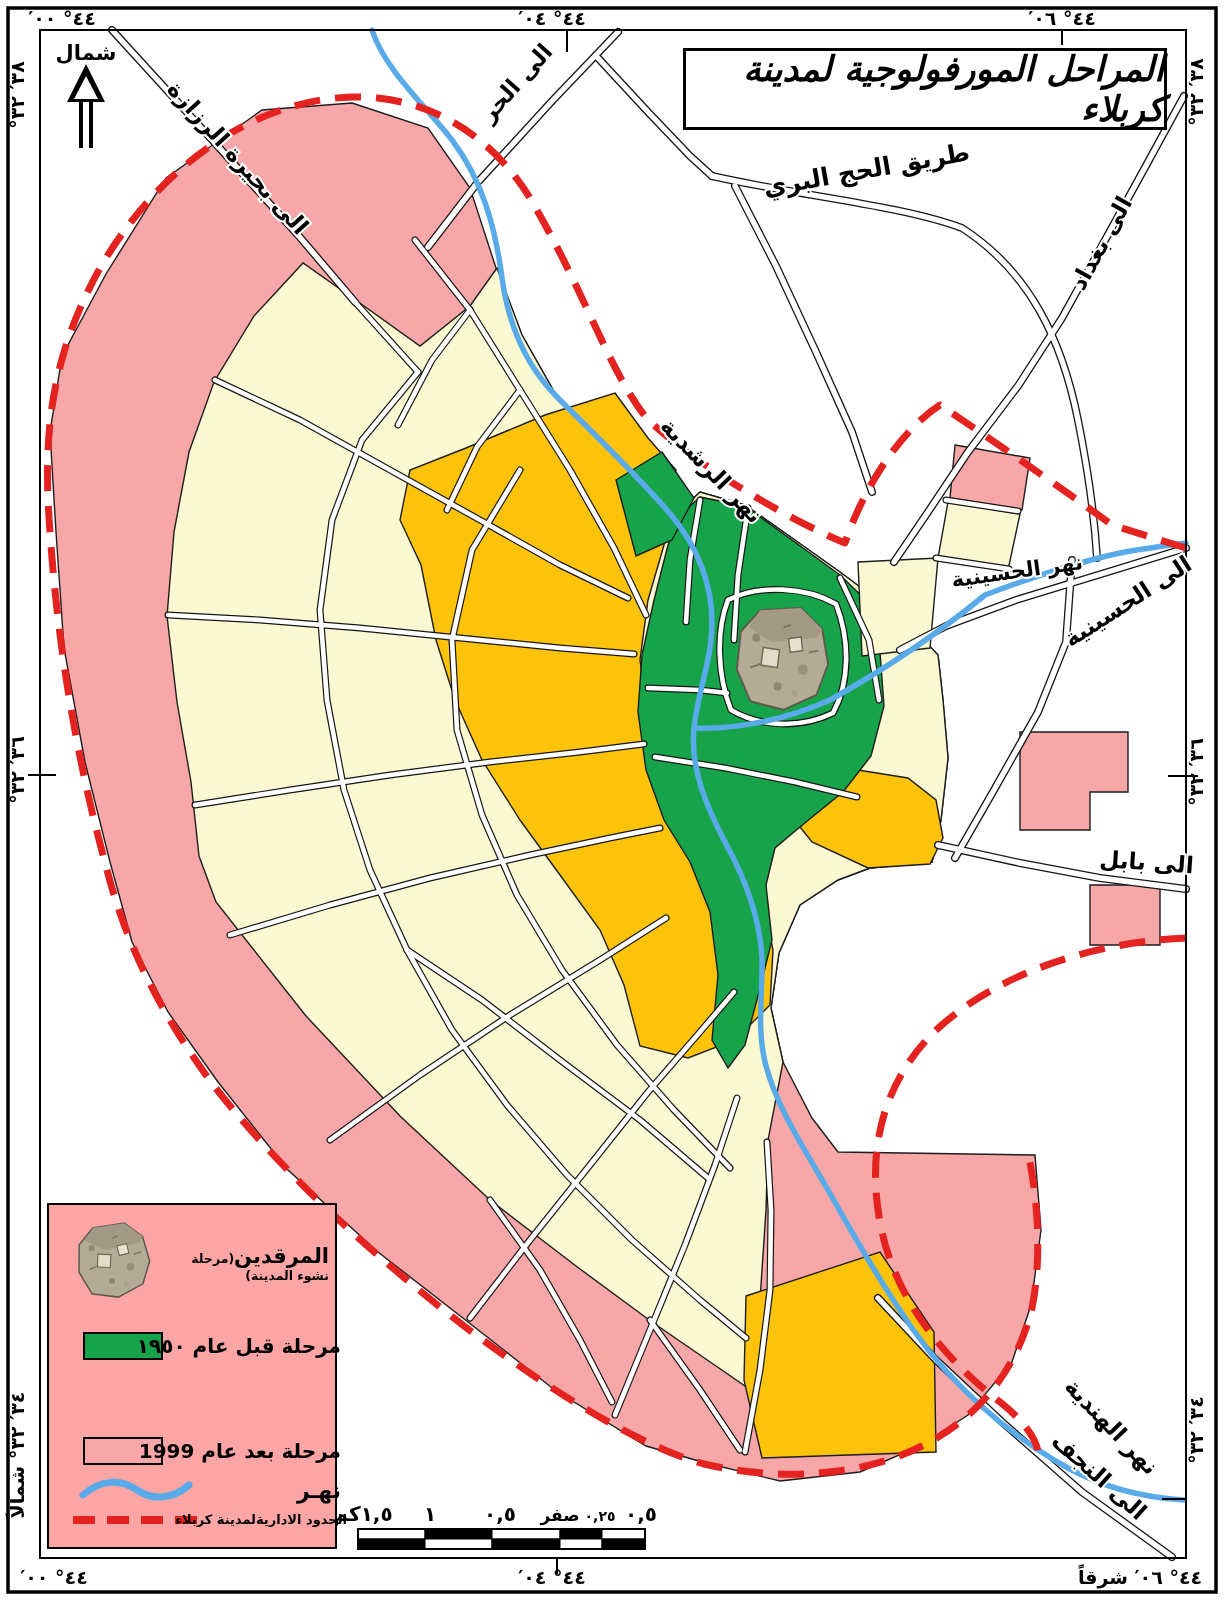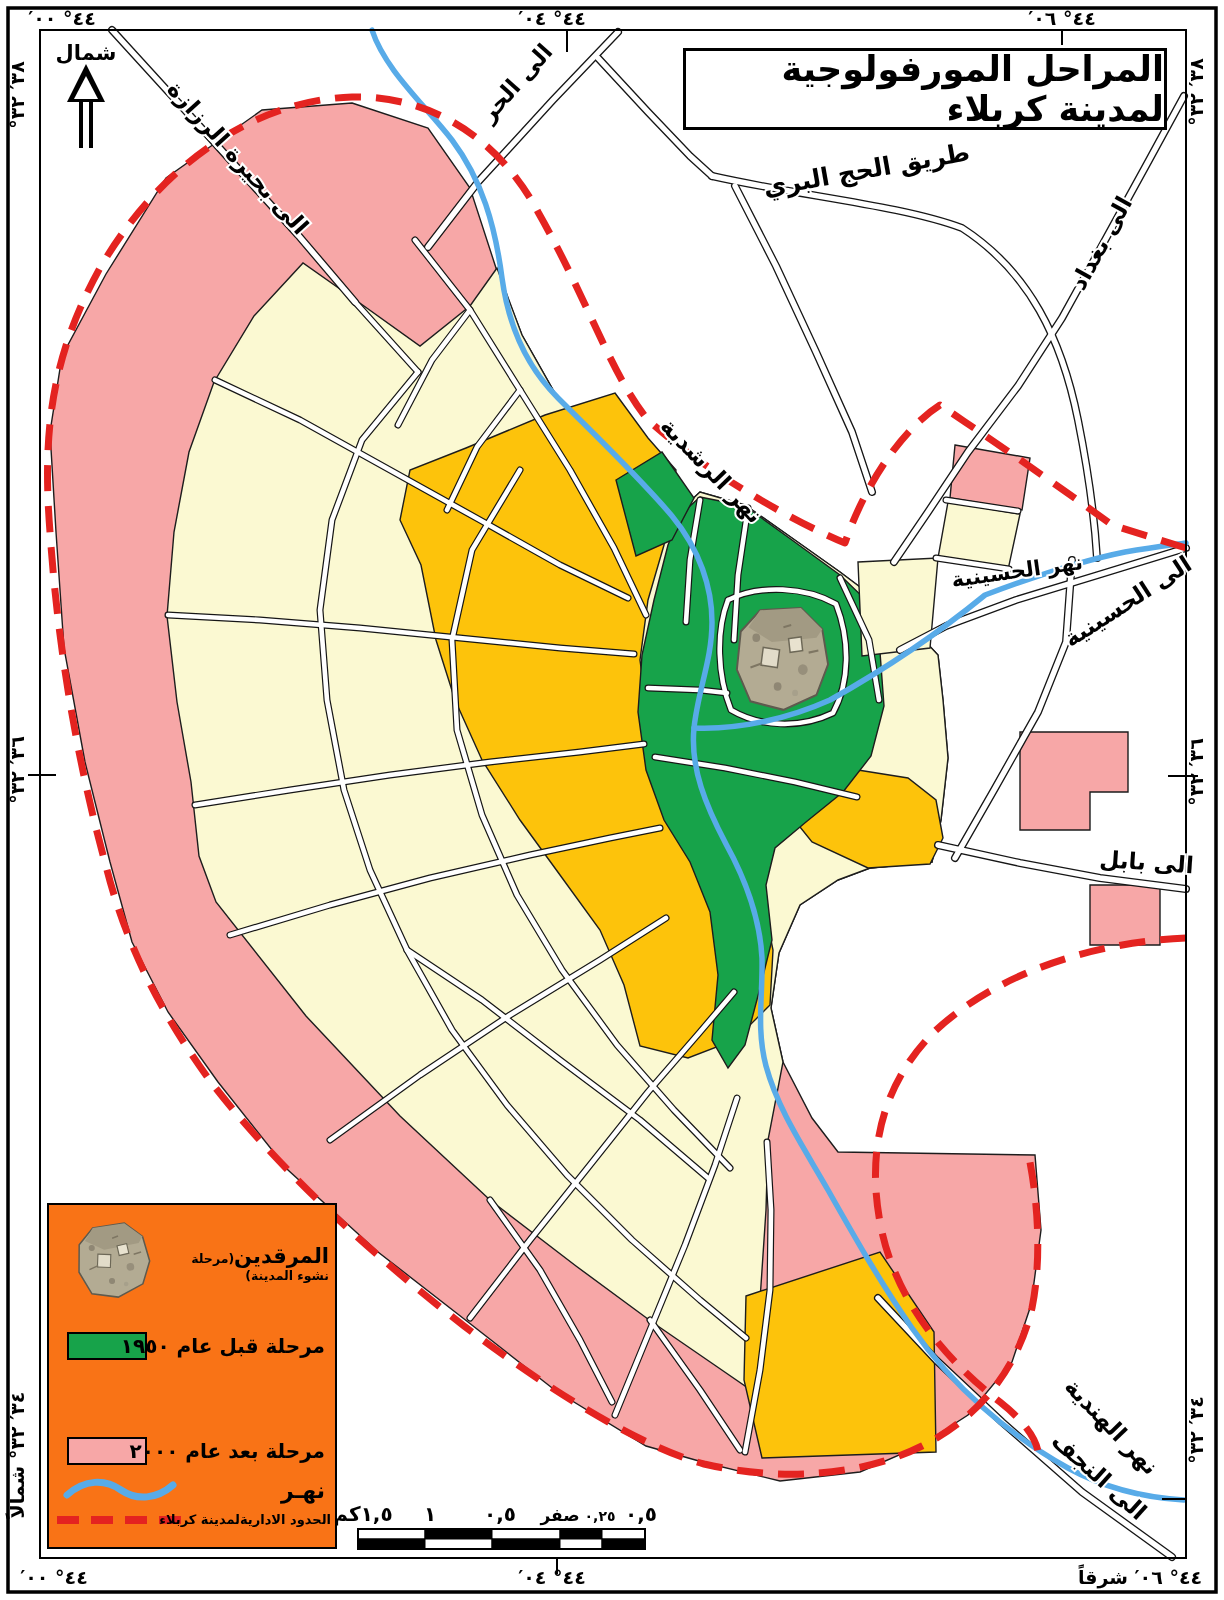--- a/index.html
+++ b/index.html
@@ -11,28 +11,28 @@
   .rcase{fill:none;stroke:#161616;stroke-width:7px;stroke-linecap:round;stroke-linejoin:round;}
   .rfill{fill:none;stroke:#ffffff;stroke-width:4.6px;stroke-linecap:round;stroke-linejoin:round;}
   .rcaseX{fill:none;stroke:#161616;stroke-width:8px;stroke-linecap:round;stroke-linejoin:round;}
   .rfillX{fill:none;stroke:#ffffff;stroke-width:5.4px;stroke-linecap:round;stroke-linejoin:round;}
   .zone{stroke:#1d1d1d;stroke-width:1.4px;}
   .river{fill:none;stroke:#58ABE8;stroke-width:5.5px;stroke-linecap:round;stroke-linejoin:round;}
   .bnd{fill:none;stroke:#E42320;stroke-width:7px;stroke-dasharray:26 15;stroke-linejoin:round;}
   .tick{stroke:#000;stroke-width:2px;}
   .title-box{position:absolute;left:683px;top:48px;width:478px;height:76px;background:#fff;
     border:3px solid #000;display:flex;align-items:center;justify-content:center;
-    direction:rtl;font-weight:bold;font-size:35px;z-index:5;}
-  .legend{position:absolute;left:47px;top:1203px;width:286px;height:342px;background:#f97316;
+    direction:rtl;font-weight:bold;font-size:35px;z-index:5;font-style:italic;}
+  .legend{position:absolute;left:47px;top:1203px;width:286px;height:342px;background:#fca5a5;
     border:2px solid #000;z-index:5;direction:rtl;}
   .lg-head{position:absolute;right:6px;top:40px;width:172px;text-align:right;line-height:1.05;}
   .lg-head .big{font-weight:bold;font-size:21px;}
   .lg-head .small{font-weight:bold;font-size:12.5px;}
   .lg-photo{position:absolute;left:26px;top:14px;transform:rotate(-6deg);}
-  .lg-row{position:absolute;left:0;width:100%;height:30px;text-align:center;}
+  .lg-row{position:absolute;left:16px;width:100%;height:30px;text-align:center;}
   .lg-swatch{position:absolute;left:18px;top:0;width:80px;height:28px;border:2px solid #000;box-sizing:border-box;}
   .lg-label{position:absolute;right:10px;top:0;line-height:28px;font-weight:bold;font-size:20px;white-space:nowrap;}
   .lg-river-svg{position:absolute;left:12px;top:-4px;}
   .lg-bnd-svg{position:absolute;left:8px;top:6px;}
   .lg-bnd-label{position:absolute;right:4px;top:0;line-height:26px;font-weight:bold;font-size:13px;white-space:nowrap;}
 </style>
 </head>
 <body>
 
 <div class="page">
@@ -317,21 +317,21 @@
   <div class="lg-head">
     <span class="big">المرقدين</span><span class="small">(مرحلة نشوء المدينة)</span>
   </div>
 
   <div class="lg-row" style="top:127px">
     <div class="lg-swatch" style="background: rgb(23, 163, 74);"></div>
     <div class="lg-label">مرحلة قبل عام ١٩٥٠</div>
   </div>
   <div class="lg-row" style="top:232px">
     <div class="lg-swatch" style="background: rgb(247, 167, 167);"></div>
-    <div class="lg-label">مرحلة بعد عام ٢٠٠٠</div>
+    <div class="lg-label">مرحلة بعد عام 1999</div>
   </div>
 
   <div class="lg-row" style="top:302px">
     <svg class="lg-bnd-svg" width="132" height="14">
       <line x1="0" y1="7" x2="132" y2="7" stroke="#E42320" stroke-width="8" stroke-dasharray="22 12"></line>
     </svg>
     <div class="lg-bnd-label">الحدود الاداريةلمدينة كربلاء</div>
   </div>
   <div class="lg-row" style="top:272px">
     <svg class="lg-river-svg" width="118" height="34">

